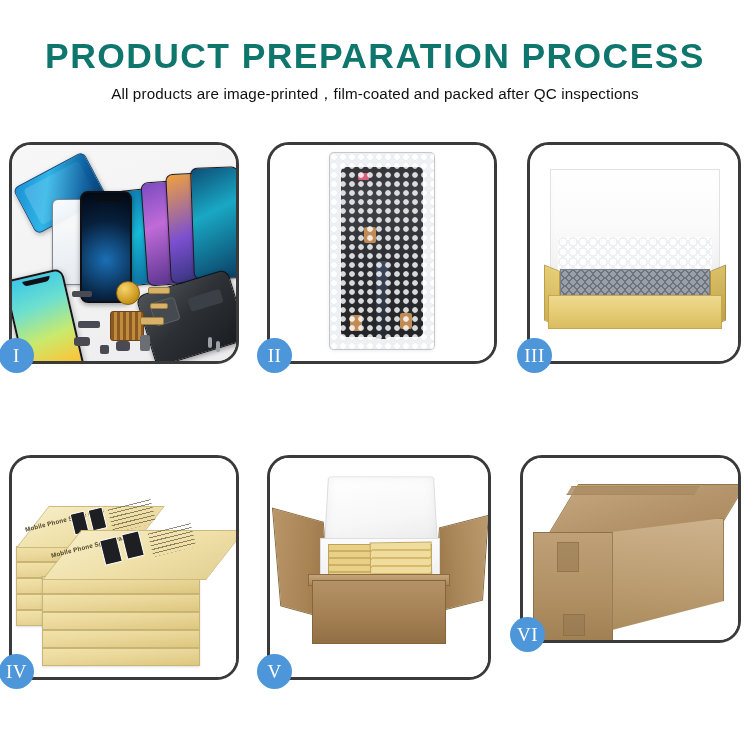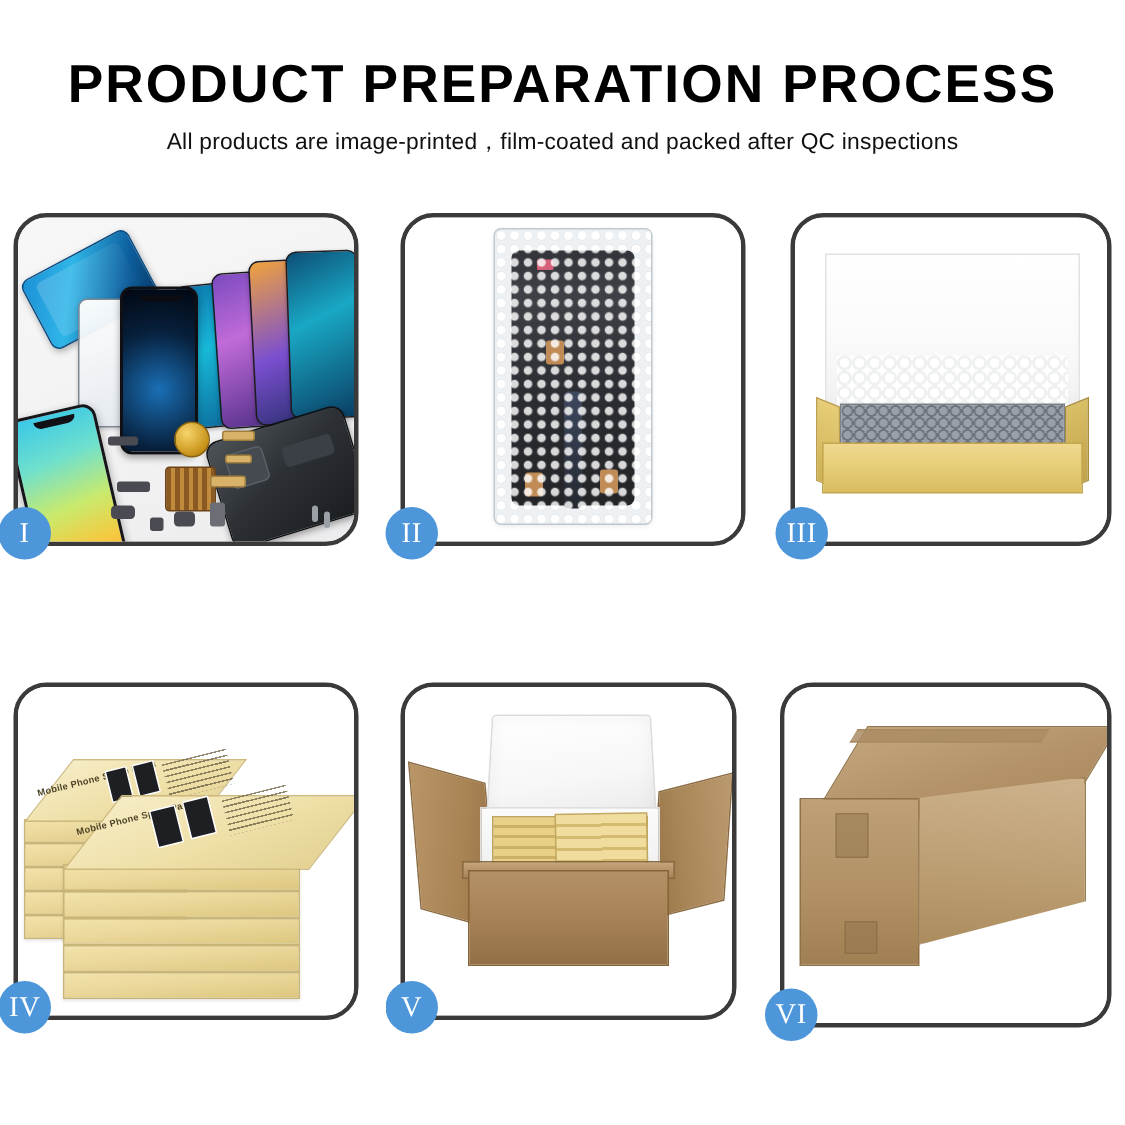--- a/index.html
+++ b/index.html
@@ -18,21 +18,21 @@
   }
 
   
   .header { position: absolute; left: 0; top: 0; width: 750px; text-align: center; }
   .title {
     margin: 0;
     position: absolute; left: 0; top: 36px; width: 750px;
     font-size: 35.5px;
     font-weight: bold;
     letter-spacing: 1.4px;
-    color: #000000;
+    color: #0f766e;
     font-family: "Liberation Sans", sans-serif;
     white-space: nowrap;
   }
   .subtitle {
     margin: 0;
     position: absolute; left: 0; top: 84px; width: 750px;
     font-size: 15.2px;
     font-weight: normal;
     letter-spacing: 0.15px;
     color: #111111;
@@ -468,21 +468,21 @@
         <div class="v-cooler-body"></div>
         <div class="v-gold-rows"></div>
         <div class="v-gold-rows2"></div>
         <div class="v-box-rim"></div>
         <div class="v-box-front"></div>
       </div>
     </div>
     <div class="badge badge-serif">V</div>
   </div>
 
-  <div class="panel" style="left:520px; top:455px; width:221px; height:230px;">
+  <div class="panel" style="left:520px; top:455px; width:221px; height:188px;">
     <div class="panel-inner">
       <div class="p6-bg"></div>
       <div class="scene">
         <div class="c-top"></div>
         <div class="c-top-seam"></div>
         <div class="c-left"></div>
         <div class="c-right"></div>
         <div class="c-tape" style="left:34px;top:84px;"></div>
         <div class="c-tape" style="left:40px;top:156px;height:22px;"></div>
       </div>

